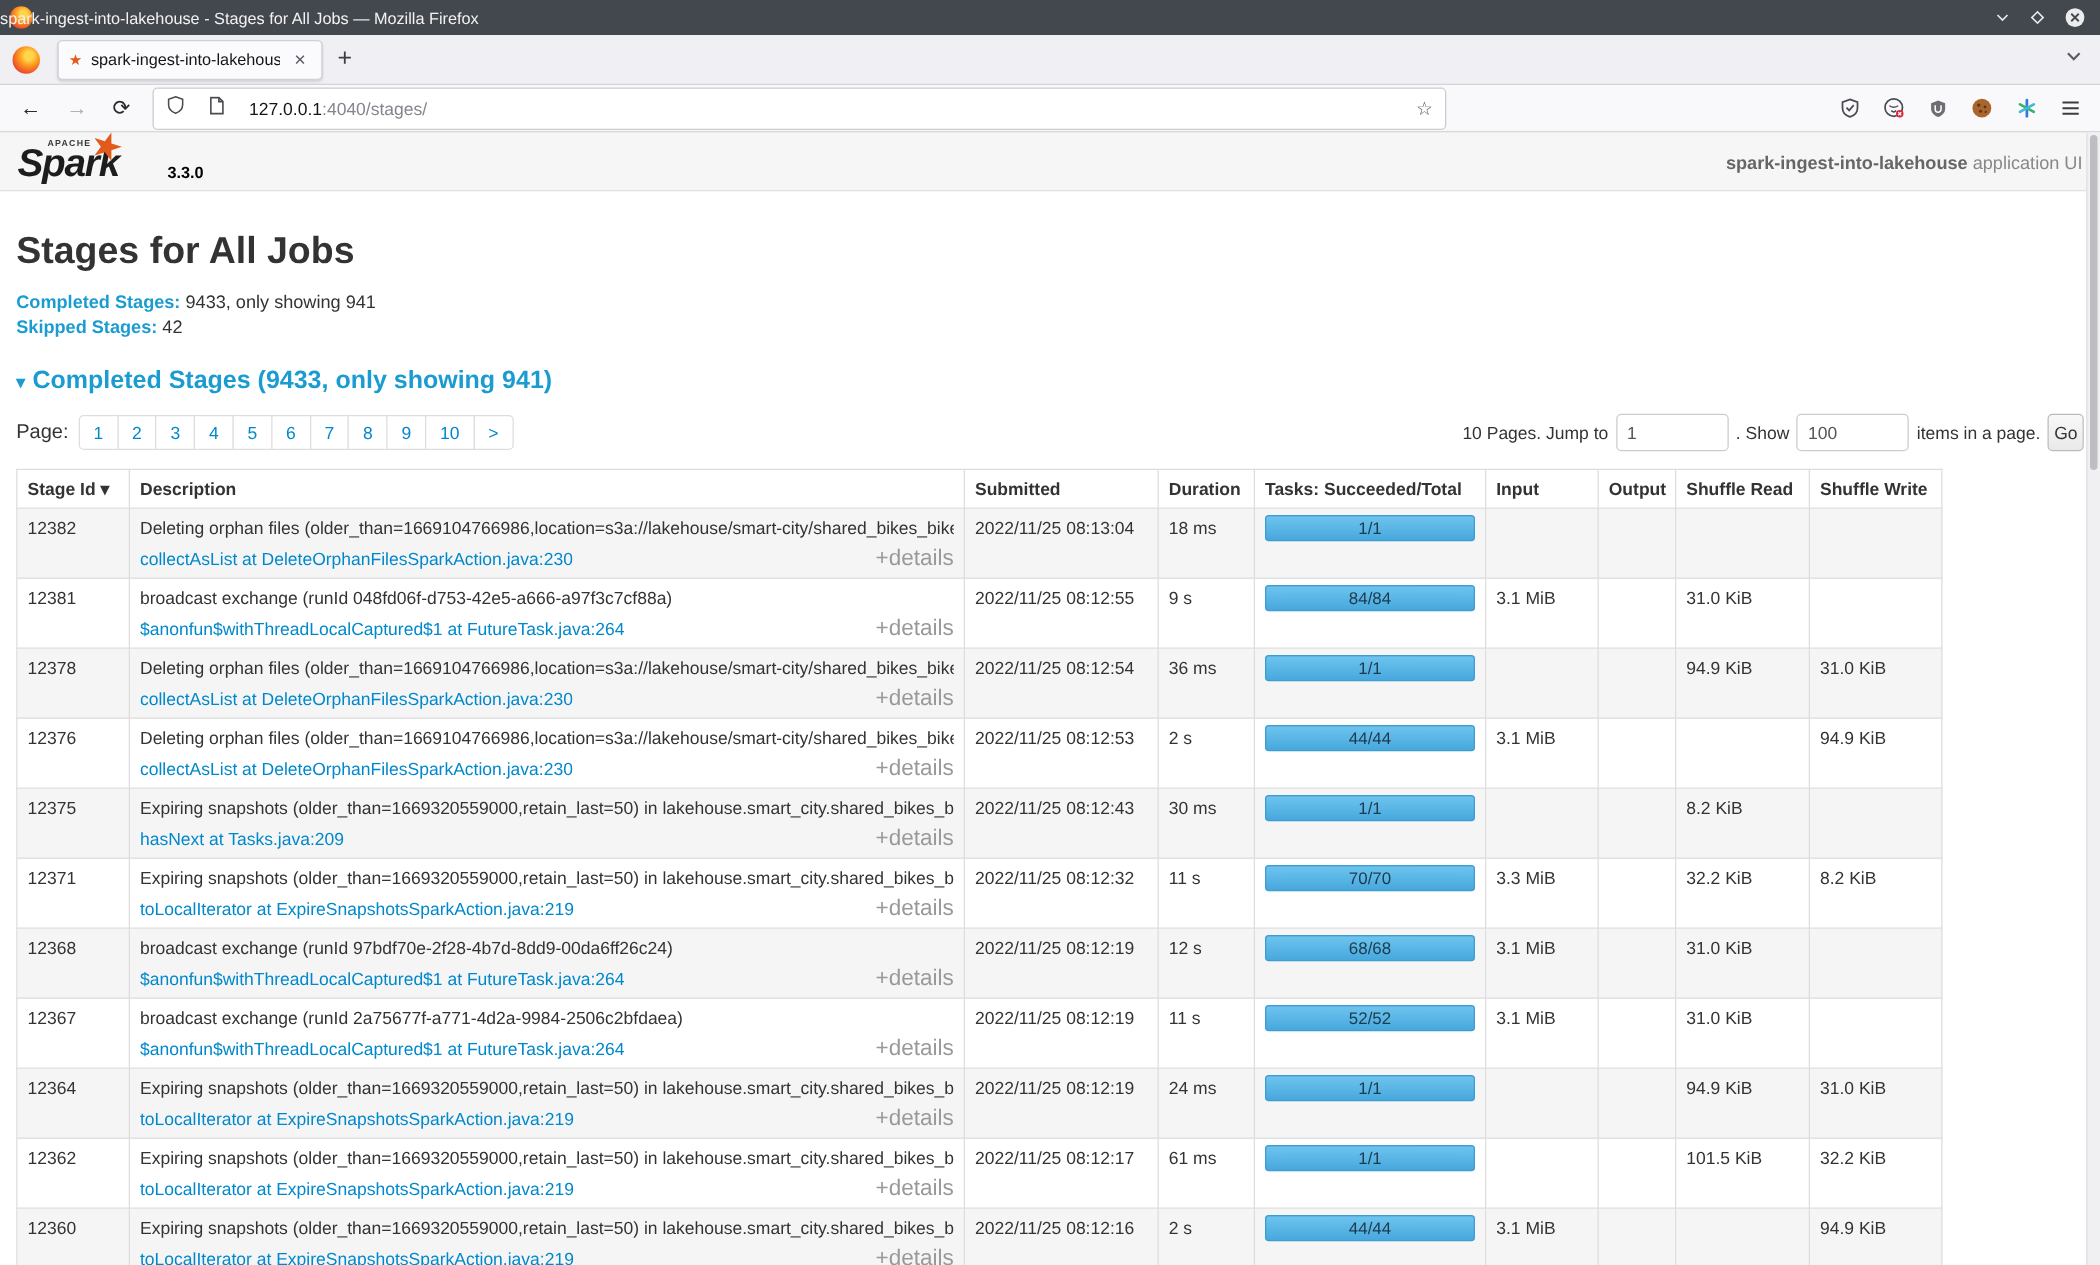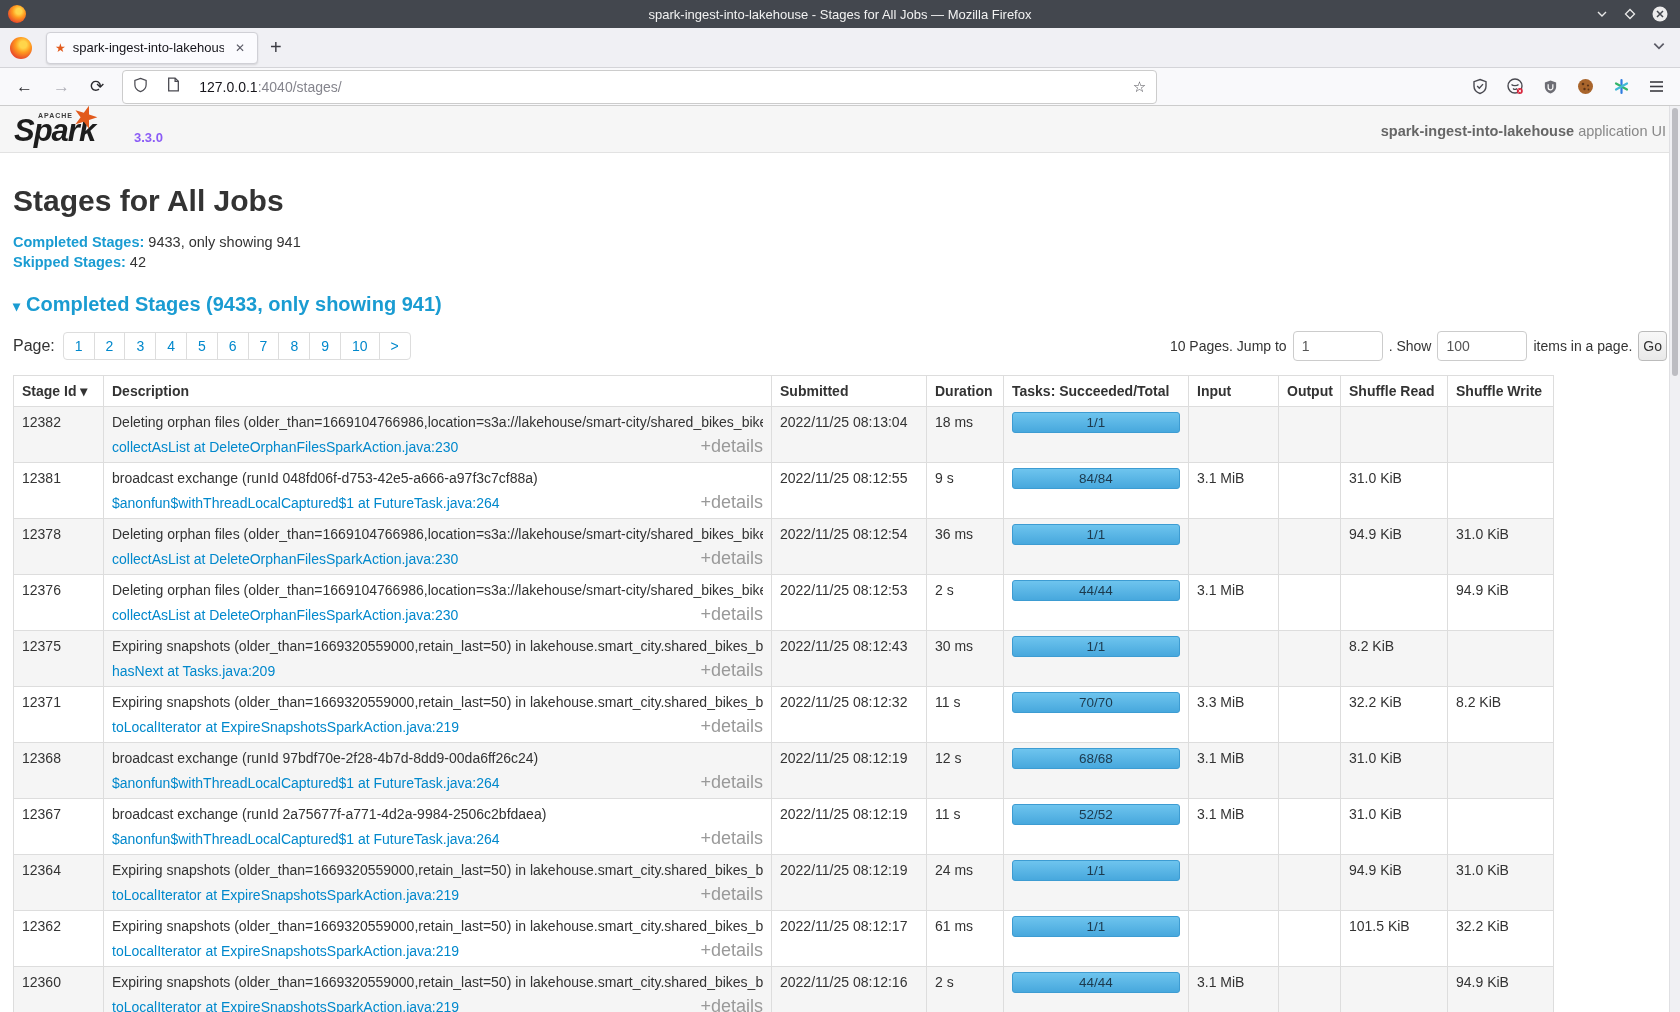--- a/index.html
+++ b/index.html
@@ -4,21 +4,21 @@
 <style>
   * { margin:0; padding:0; box-sizing:border-box; }
   html,body { width:1680px; height:1012px; overflow:hidden; background:#fff;
     font-family:"Liberation Sans", sans-serif; }
 
   
   .titlebar { height:28px; background:#43474e; display:flex; align-items:center;
     color:#f2f2f2; font-size:13px; position:relative; }
   .titlebar .ff-badge { width:18px; height:18px; margin-left:8px; border-radius:50%;
     background:radial-gradient(circle at 60% 35%, #ffd54a 0 18%, #ff9a1f 40%, #e8482b 75%, #b5121b 100%); }
-  .titlebar .win-title { position:absolute; left:0; right:0; text-align:center; pointer-events:none; }
+  .titlebar .win-title { position:absolute; left:0; right:0; pointer-events:none; }
   .win-controls { margin-left:auto; display:flex; align-items:center; gap:16px; padding-right:12px; z-index:2; }
   .win-controls svg { display:block; }
 
   .tabbar { height:40px; background:#f0f0f4; display:flex; align-items:center; border-bottom:1px solid #d4d4d8; }
   .tabbar .ff-badge2 { width:22px; height:22px; margin:0 14px 0 10px; border-radius:50%;
     background:radial-gradient(circle at 60% 35%, #ffd54a 0 18%, #ff9a1f 40%, #e8482b 75%, #b5121b 100%); }
   .tab { width:212px; height:32px; background:#fbfbfe; border:1px solid #d0d0d6; border-radius:4px;
     box-shadow:0 1px 2px rgba(0,0,0,.12); display:flex; align-items:center; padding:0 8px; gap:7px; }
   .tab .fav { font-size:12px; color:#e25a1c; line-height:1; }
   .tab .tab-label { font-size:13px; color:#15141a; white-space:nowrap; overflow:hidden; flex:1; }
@@ -37,21 +37,21 @@
   .toolbar-icons { margin-left:auto; display:flex; align-items:center; gap:19px; padding-right:16px; }
   .toolbar-icons > span { display:flex; }
 
   
   .spark-nav { height:47px; background:#f6f6f6; border-bottom:1px solid #e2e2e2; display:flex; align-items:flex-end; }
   .spark-logo { position:relative; width:118px; height:47px; flex:0 0 auto; margin-left:14px; }
   .spark-logo .word { position:absolute; left:0; bottom:3px; font-size:31px; font-weight:bold; color:#1d1d1d;
     letter-spacing:-1px;font-style:italic; }
   .spark-logo .apache { position:absolute; left:24px; top:7px; font-size:7px; font-weight:bold; letter-spacing:1px; color:#3a3a3a; }
   .spark-logo .star { position:absolute; left:58px; top:-6px; font-size:30px; color:#e25a1c; transform:rotate(18deg); }
-  .spark-version { font-size:13px; font-weight:bold; color:#8b5cf6; padding:0 0 7px 2px; }
+  .spark-version { font-size:13px; font-weight:bold; color:#000000; padding:0 0 7px 2px; }
   .nav-items { display:flex; align-items:stretch; height:100%; margin-left:22px; }
   .nav-item { display:flex; align-items:center; padding:0 15px; font-size:15px; color:#555; cursor:pointer; }
   .nav-item.active { background:#e4e4e4; color:#444; }
   .app-label { margin-left:auto; padding:0 14px 13px 0; font-size:14.5px; color:#888; align-self:flex-end; white-space:nowrap; }
   .app-label b { color:#666; }
 
   
   .content { padding:0 13px; }
   h1.page-title { margin-top:31px; font-size:30px; color:#333; letter-spacing:0; }
   .stats { margin-top:14px; font-size:14.5px; color:#333; line-height:20px; }

